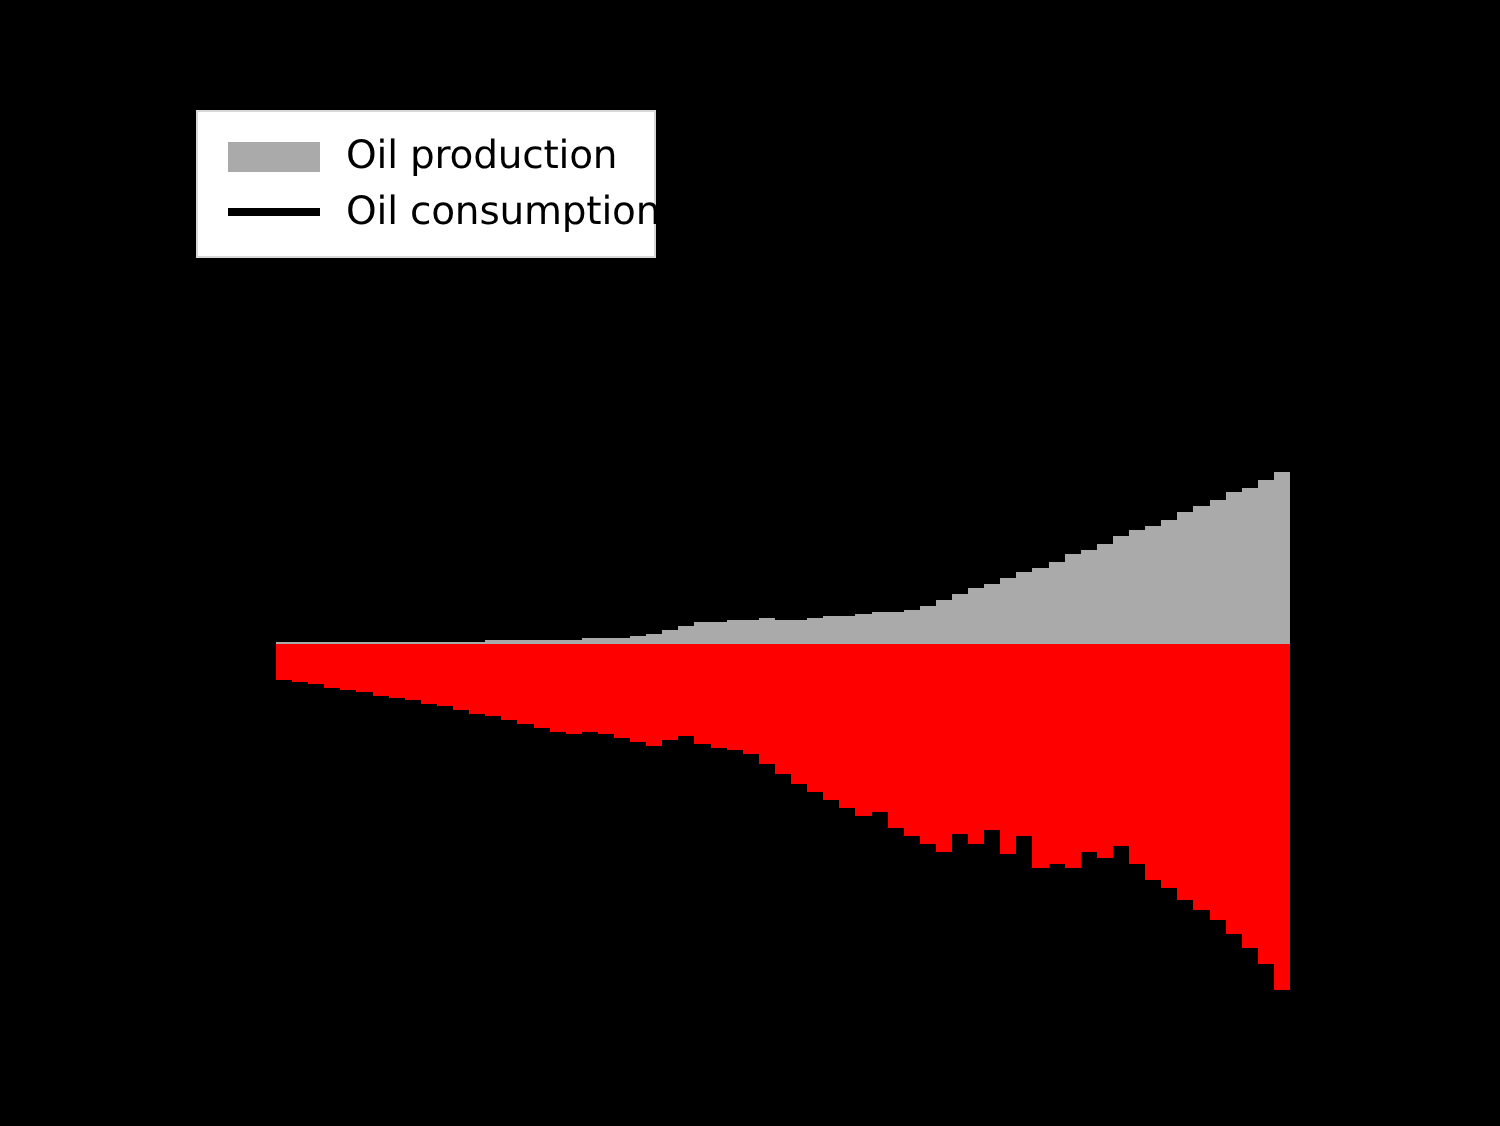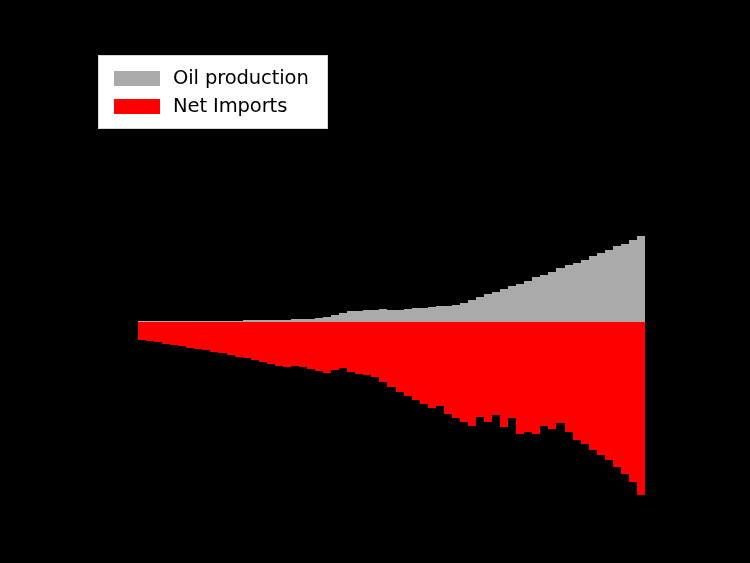--- a/index.html
+++ b/index.html
@@ -96,23 +96,23 @@
 
   <div id="legend" style="background: rgb(255, 255, 255); border-color: rgb(216, 216, 216);">
 
     <div class="legend-row">
       <span class="legend-swatch-cell">
         <span class="swatch-patch" id="sw0" style="background: rgb(170, 170, 170);"></span>
       </span>
       <span class="legend-label">Oil production</span>
     </div>
 
+    <div class="legend-row">
+      <span class="legend-swatch-cell">
+        <span class="swatch-line" id="sw1" style="background: rgb(0, 0, 0);"></span>
+      </span>
+      <span class="legend-label">Oil consumption</span>
+    </div>
 
 
-    <div class="legend-row">
-      <span class="legend-swatch-cell">
-        <span class="swatch-patch" id="sw3" style="background: rgb(255, 0, 0);"></span>
-      </span>
-      <span class="legend-label">Net Imports</span>
-    </div>
 
   </div>
 </div>
 
 </body></html>

